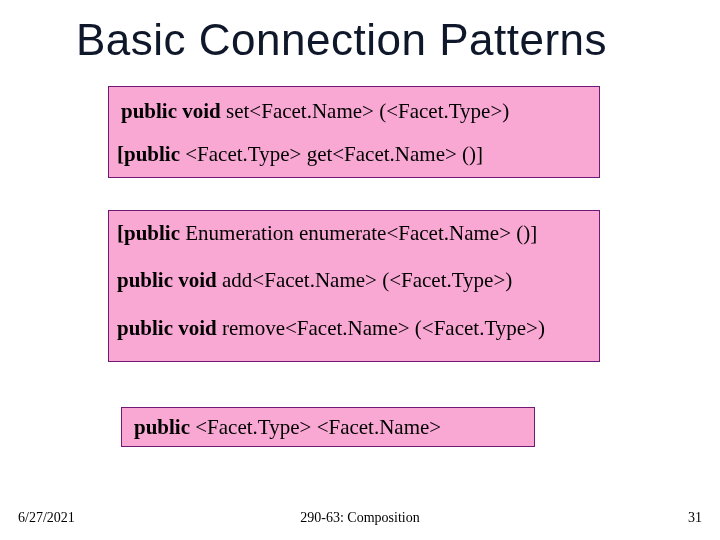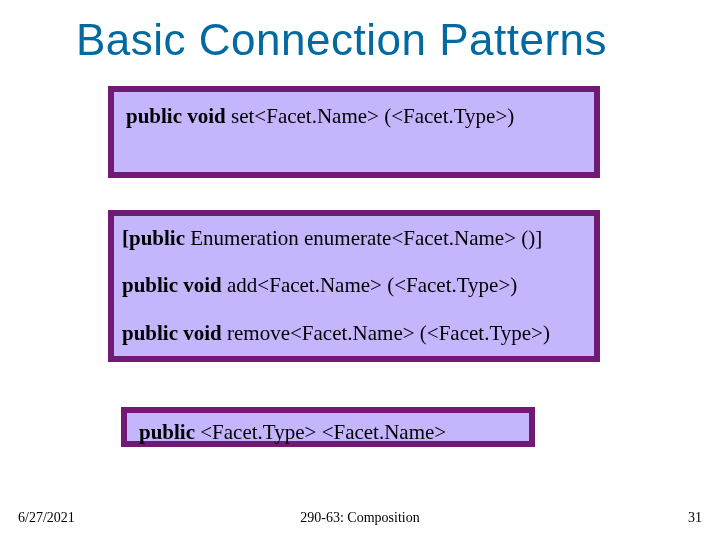--- a/index.html
+++ b/index.html
@@ -15,28 +15,28 @@
     height: 540px;
     position: relative;
     background: #ffffff;
   }
   .title {
     position: absolute;
     left: 76px;
     top: 15px;
     font-size: 44px;
     font-weight: 400;
-    color: #0369a1;
+    color: #0f172a;
     font-family: Arial, Helvetica, sans-serif;
     letter-spacing: 0.5px;
   }
   .box {
     position: absolute;
-    background: #c4b5fd;
-    border: 6px solid #701a75;
+    background: #f9a8d4;
+    border: 1px solid #701a75;
     font-family: "Times New Roman", Times, serif;
     color: #000;
   }
   .box1 {
     left: 108px;
     top: 86px;
     width: 492px;
     height: 92px;
     padding: 10px 8px 8px 8px;
     font-size: 21px;
@@ -96,20 +96,23 @@
 <body>
 
 <div class="slide">
 
   <div class="title">Basic Connection Patterns</div>
 
   <div class="box box1">
     <div class="line1 nowrap">
       <span class="bold">public void</span><span> set&lt;Facet.Name&gt; (&lt;Facet.Type&gt;)</span>
     </div>
+    <div class="nowrap">
+      <span class="bold">[public</span><span> &lt;Facet.Type&gt;  get&lt;Facet.Name&gt; ()]</span>
+    </div>
   </div>
 
   <div class="box box2">
     <div class="line nowrap">
       <span class="bold">[public</span><span> Enumeration  enumerate&lt;Facet.Name&gt; ()]</span>
     </div>
     <div class="line nowrap">
       <span class="bold">public void</span><span> add&lt;Facet.Name&gt; (&lt;Facet.Type&gt;)</span>
     </div>
     <div class="line nowrap">

